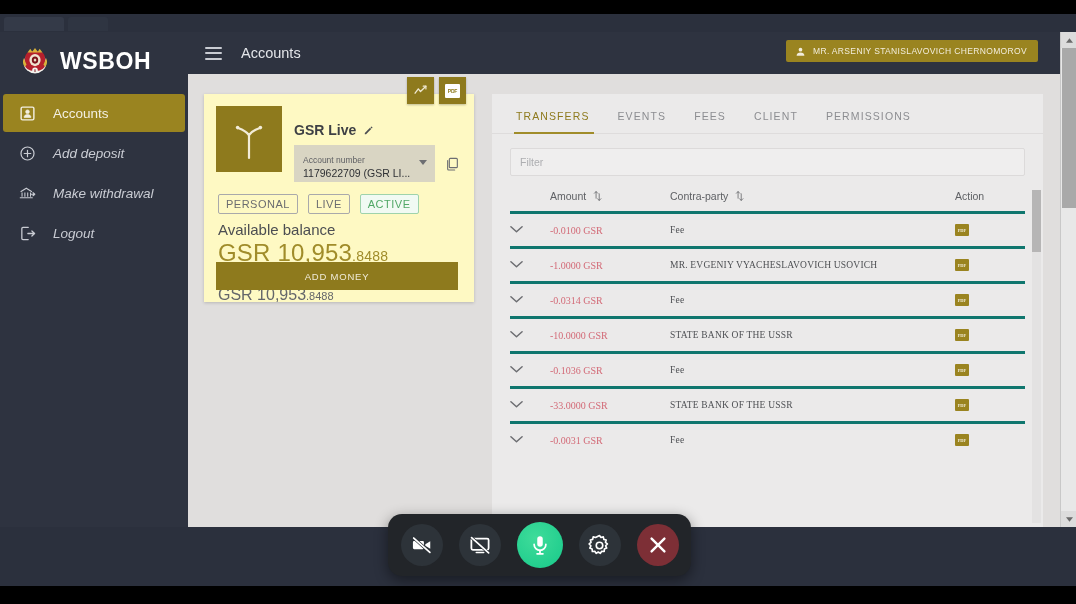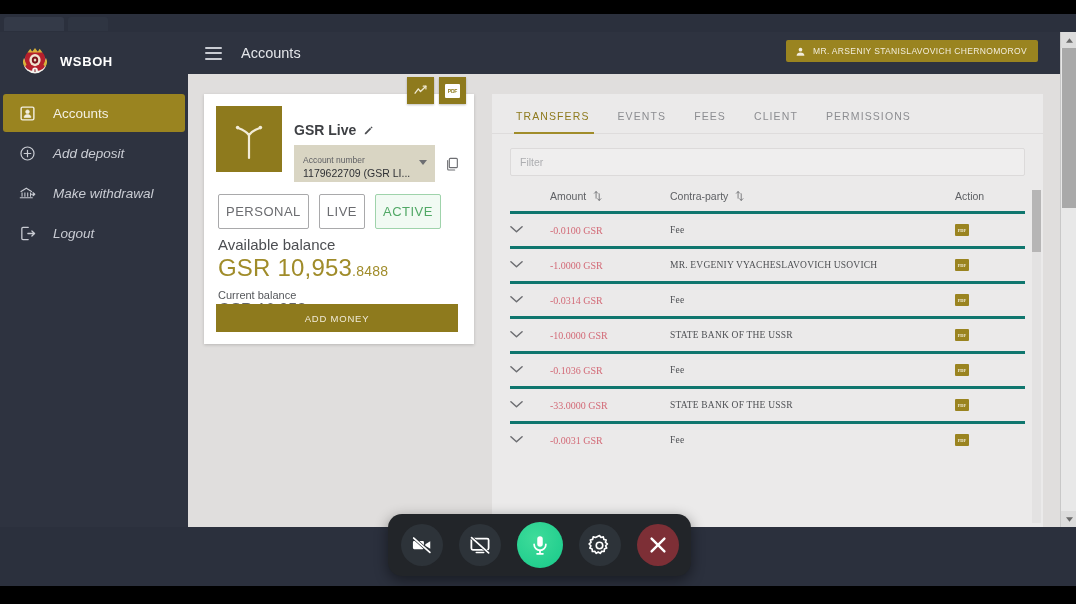--- a/index.html
+++ b/index.html
@@ -55,21 +55,21 @@
     background: #2e3340;
     position: relative;
   }
   .brand {
     height: 58px;
     display: flex; align-items: center;
     padding-left: 20px; gap: 10px;
   }
   .crest { width: 30px; height: 30px; display:block; }
   .brand-name {
-    color: #ffffff; font-size: 13px; font-weight: bold;
+    color: #ffffff; font-size: 23px; font-weight: bold;
     letter-spacing: .6px;
   }
   .nav { padding-top: 4px; }
   .nav-item {
     display: flex; align-items: center;
     height: 38px; padding-left: 14px; gap: 16px;
     color: #c9ccd3; font-size: 13.5px;
     cursor: pointer;
     margin: 0 3px 0 3px;
   }
@@ -117,22 +117,22 @@
     display: flex;
     padding: 20px 0 0 16px;
     gap: 18px;
     min-height: 0;
     overflow: hidden;
   }
 
   
   #account-card {
     width: 270px; flex: 0 0 270px;
-    background: #ffffff;
-    height: 250px;
+    background: #fef9c3;
+    height: 208px;
     position: relative;
     box-shadow: 0 1px 3px rgba(0,0,0,.18);
   }
   .card-actions {
     position: absolute; right: 8px; top: -17px;
     display: flex; gap: 5px;
   }
   .card-act-btn {
     width: 27px; height: 27px;
     background: #8e7a1d;
@@ -170,22 +170,22 @@
     position: absolute; right: 8px; top: 15px;
     width: 0; height: 0;
     border-left: 4.5px solid transparent;
     border-right: 4.5px solid transparent;
     border-top: 5px solid #6d6e72;
   }
   .copy-btn { width: 16px; height: 18px; flex:0 0 16px; cursor: pointer; }
 
   .badges { display: flex; gap: 10px; padding: 12px 0 0 14px; }
   .badge {
-    font-size: 13px; letter-spacing: .5px;
-    padding: 9px 7px;
+    font-size: 11px; letter-spacing: .5px;
+    padding: 3px 7px;
     border: 1px solid #a9a9ab; color: #6b6c70;
     border-radius: 2px;
   }
   .badge.green { border-color: #9fd3ab; color: #51a866; background:#f1faf3; }
 
   .bal-block { padding: 7px 0 0 14px; }
   .bal-label { font-size: 15px; color: #4c4e52; font-weight: 300; }
   .bal-big { font-size: 24px; color: #a08c2a; font-weight: 300; letter-spacing: .2px; margin-top: 1px; }
   .bal-big .frac { font-size: 14px; }
   .bal-sub-label { font-size: 11px; color: #55575b; margin-top: 7px; }

